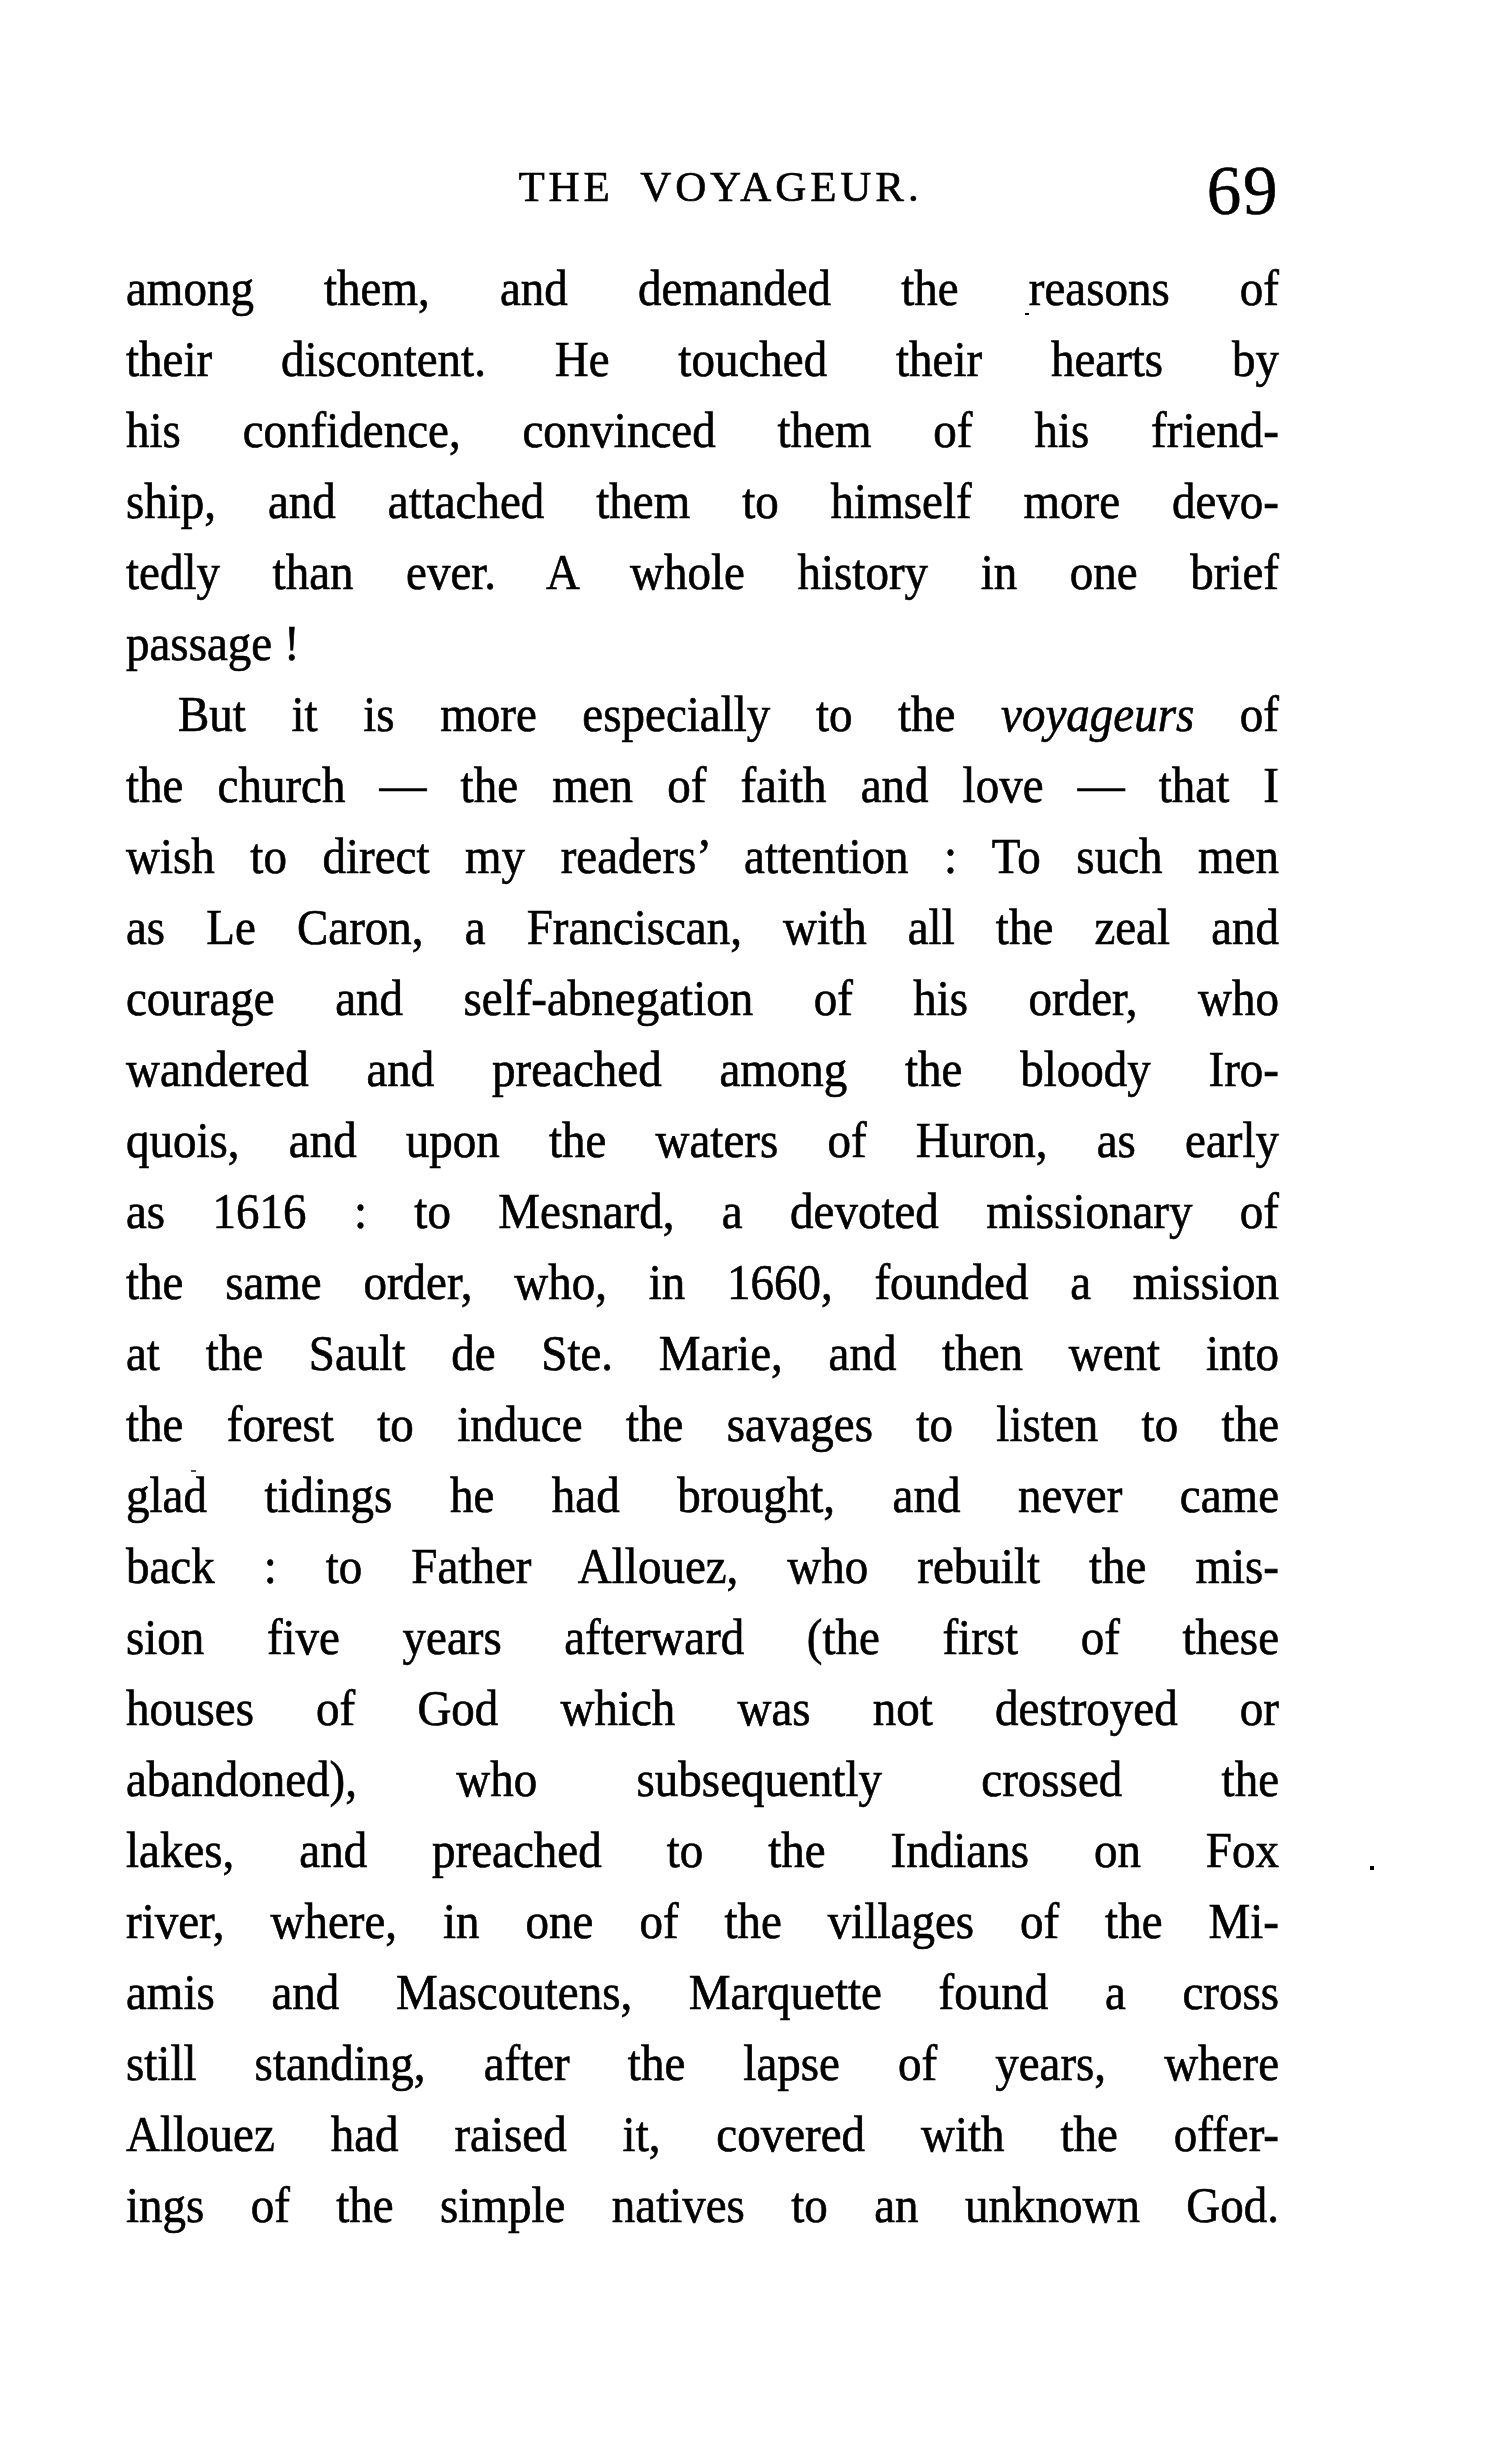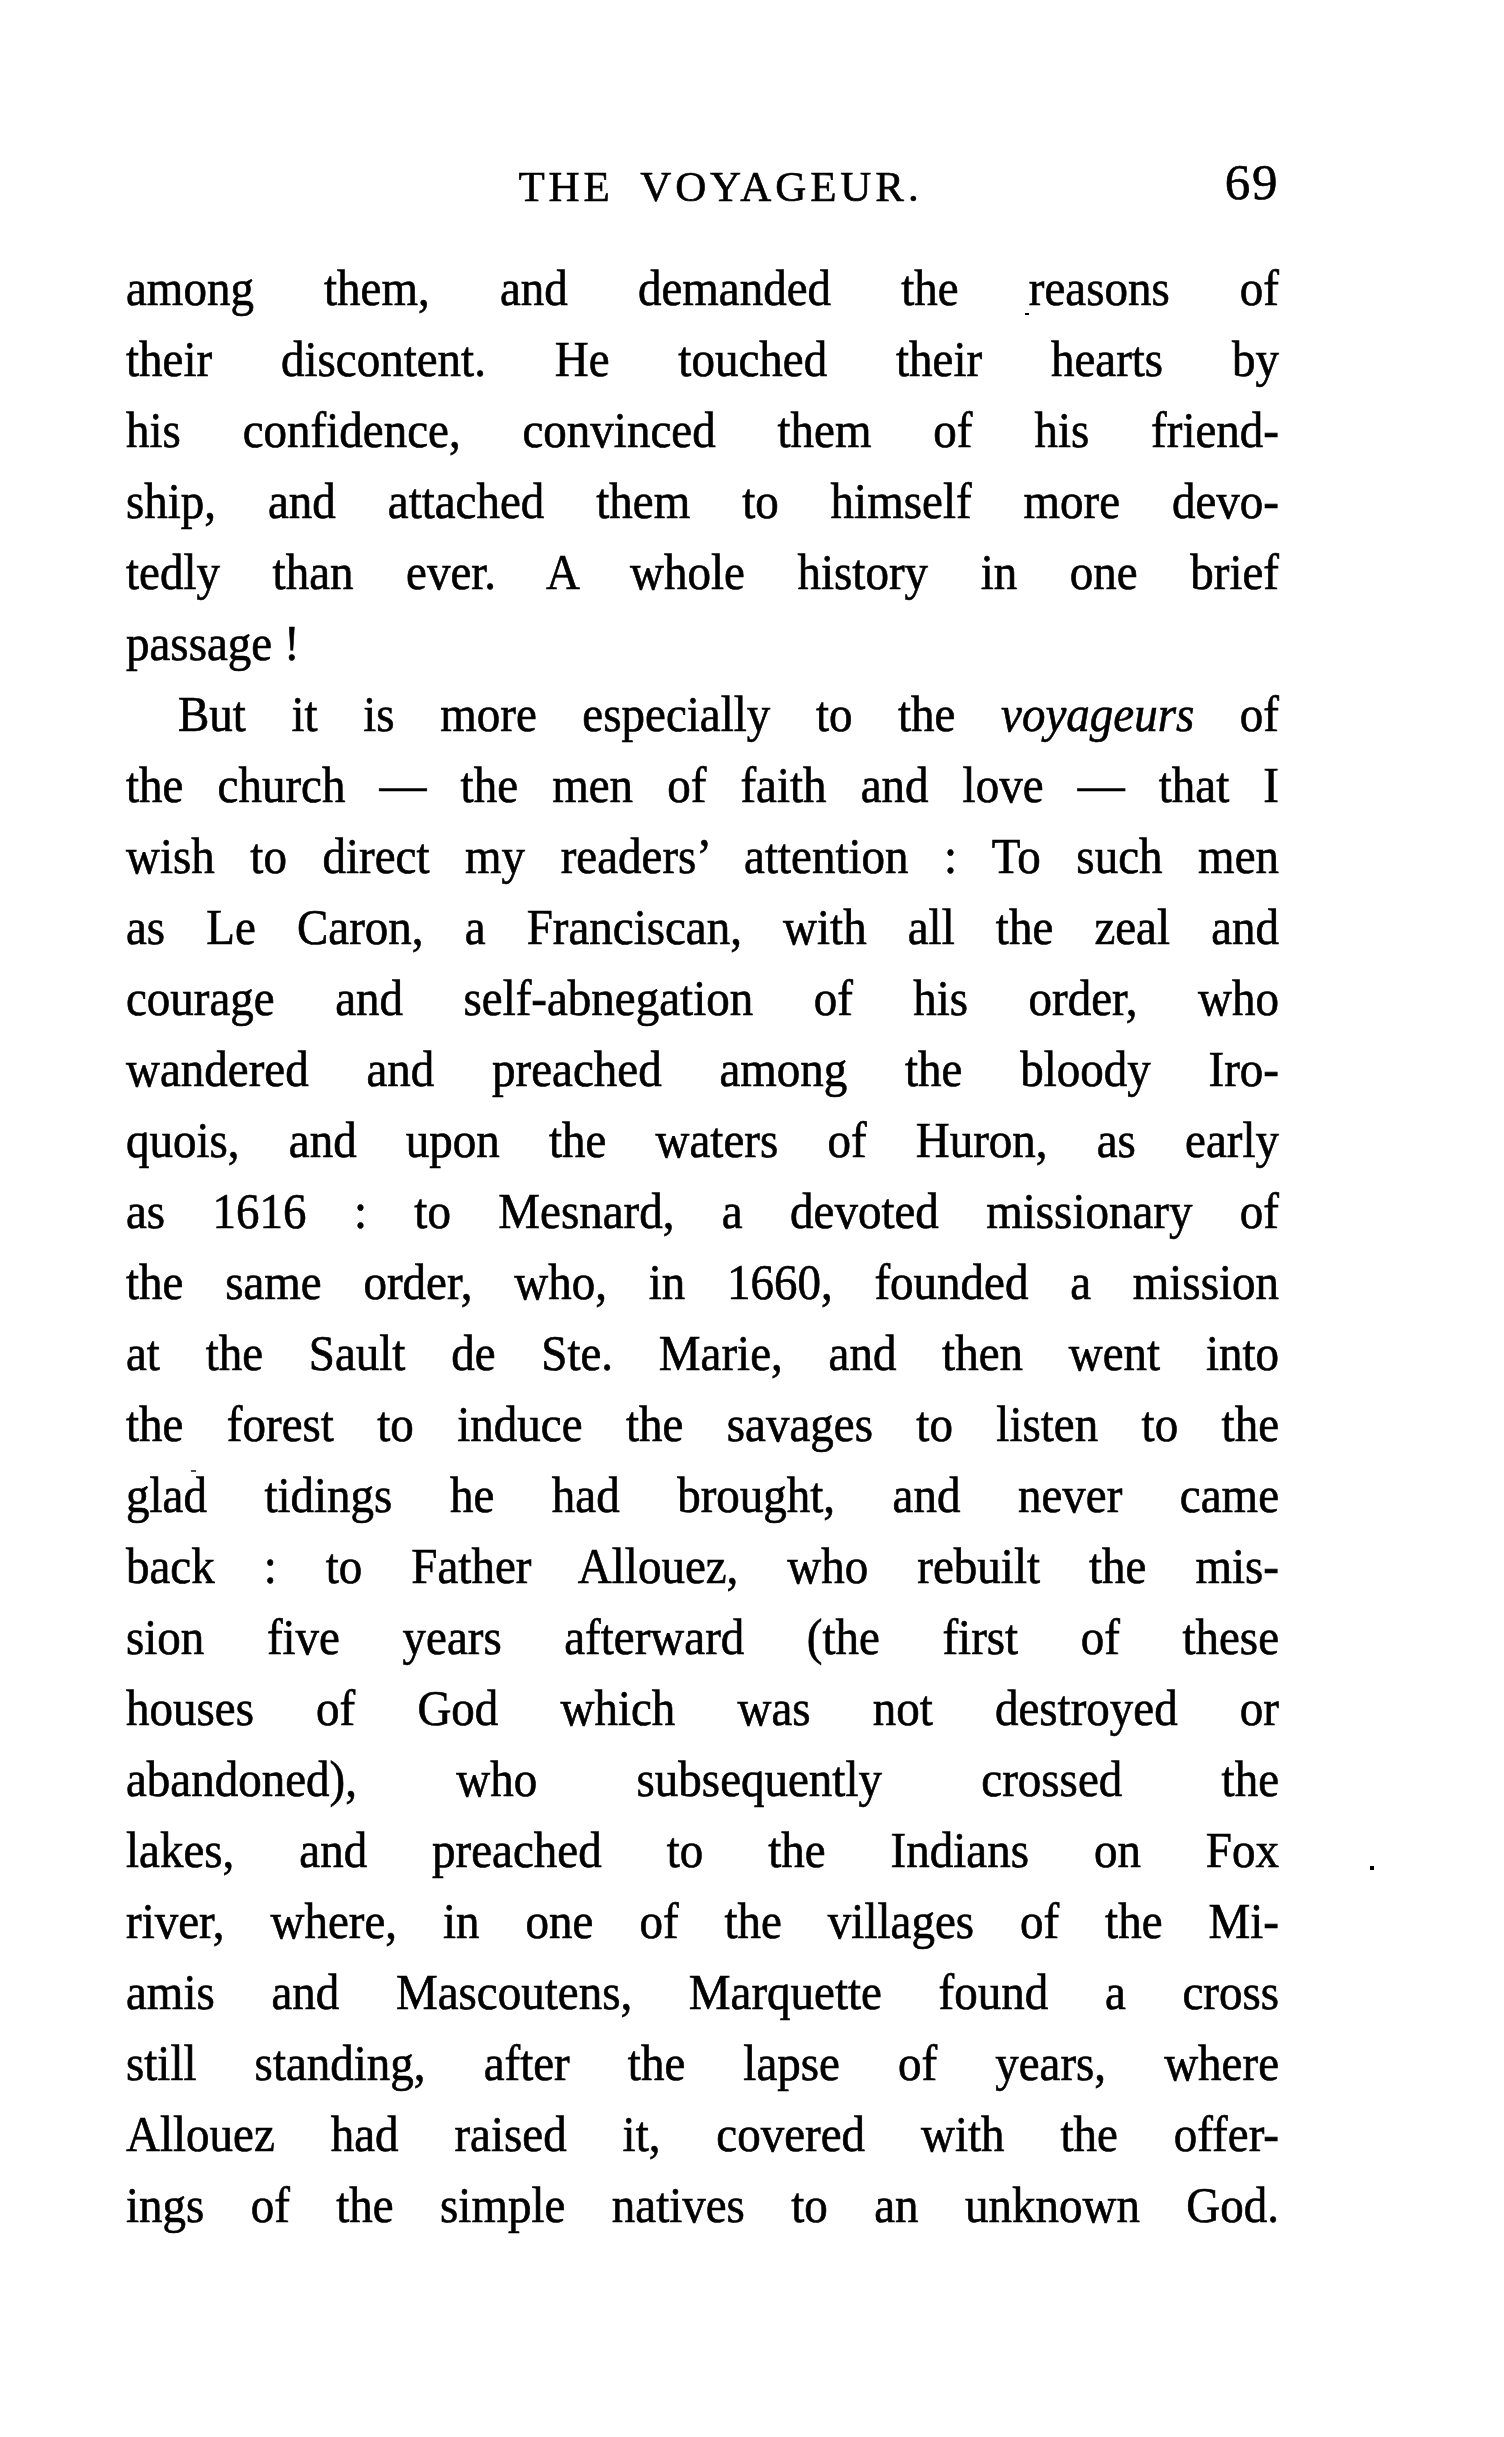--- a/index.html
+++ b/index.html
@@ -29,21 +29,21 @@
     font-size: 43px;
     letter-spacing: 3.9px;
     word-spacing: 12.6px;
     -webkit-text-stroke: 0.6px #000;
     white-space: nowrap;
   }
   .head-pagenum {
     position: absolute;
     right: 0;
     top: -7.8px;
-    font-size: 51px;
+    font-size: 69px;
     letter-spacing: 1.6px;
     text-align: center;
     -webkit-text-stroke: 0.6px #000;
   }
 
   
   .body-text {
     position: absolute;
     left: 126px;
     top: 253px;

